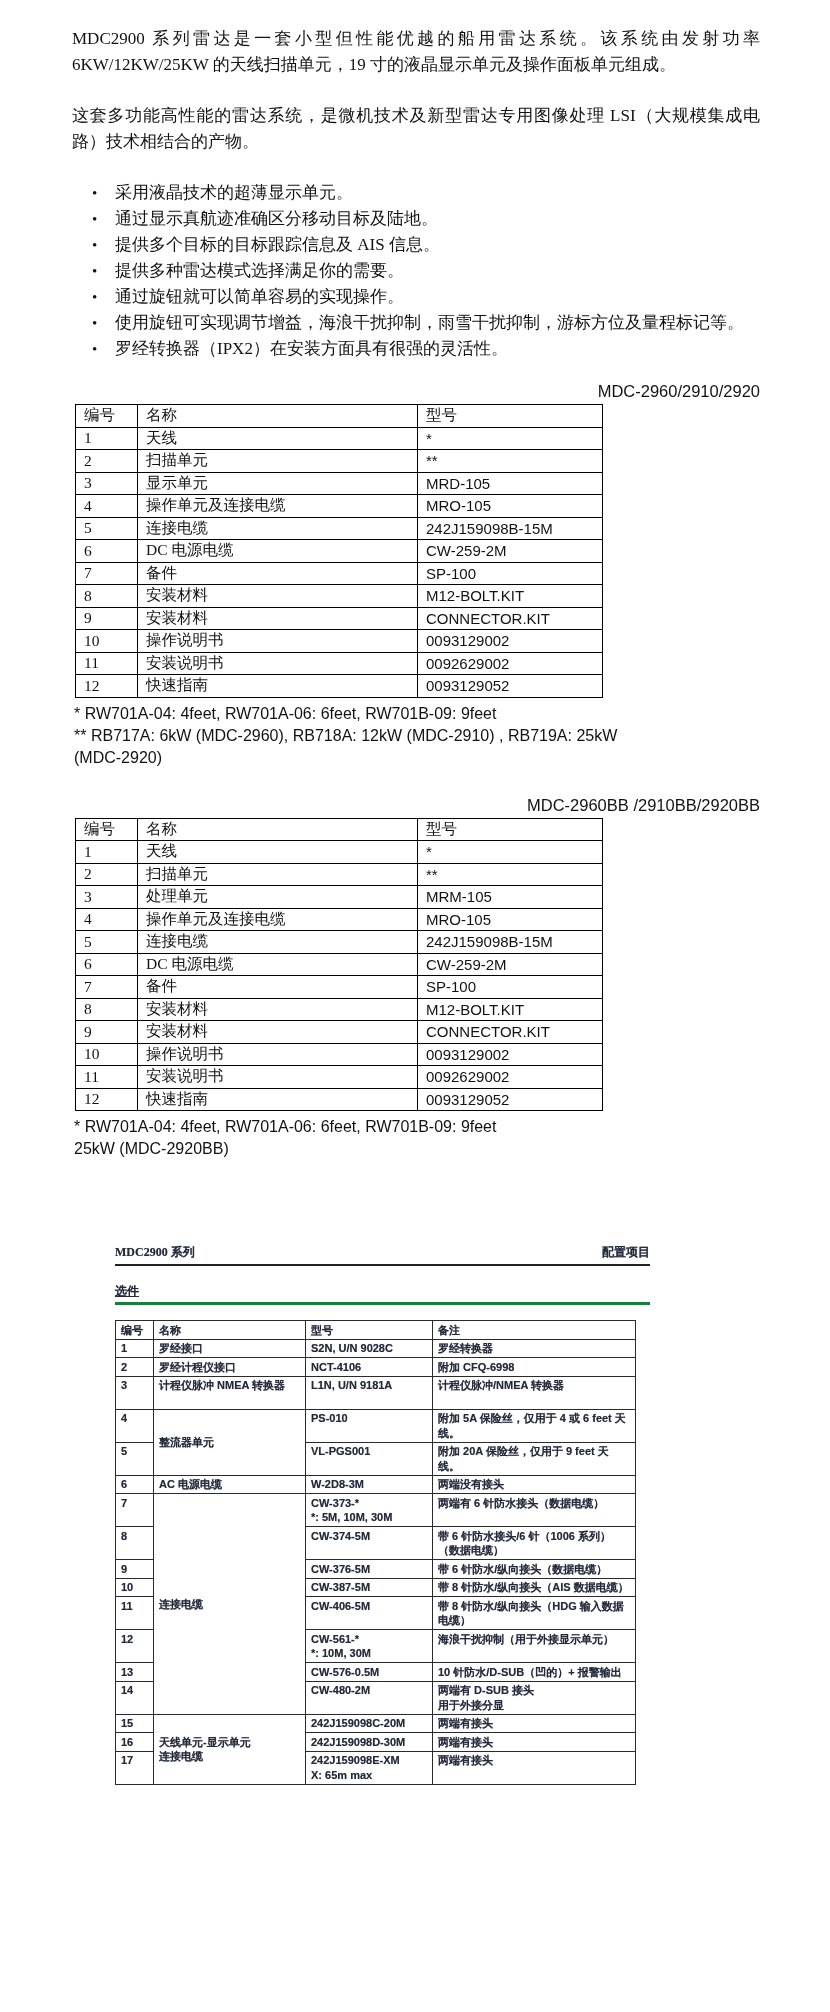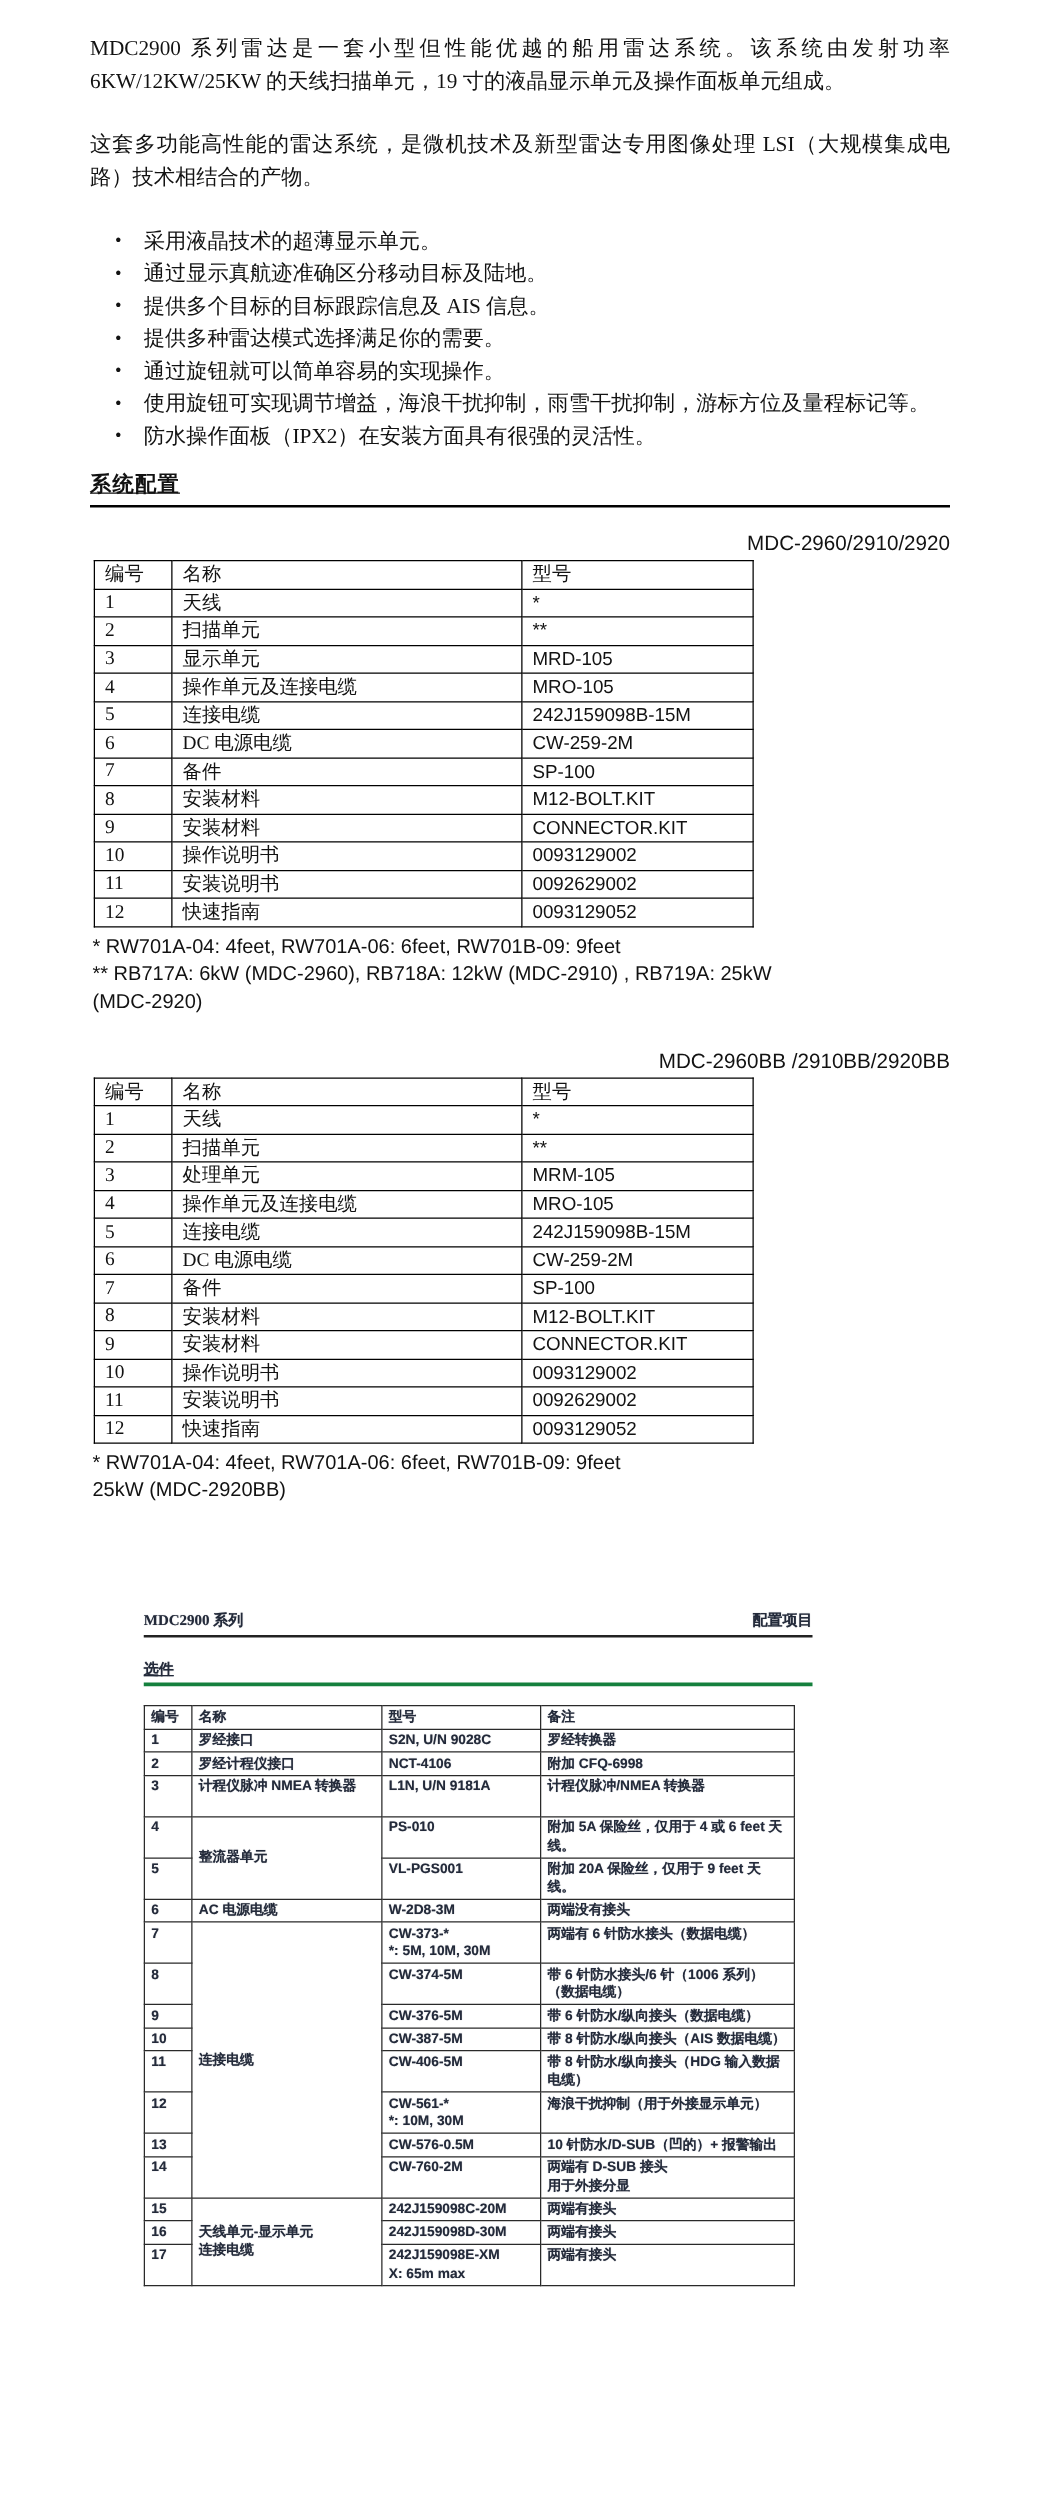--- a/index.html
+++ b/index.html
@@ -89,24 +89,23 @@
   <p class="para">MDC2900 系列雷达是一套小型但性能优越的船用雷达系统。该系统由发射功率 6KW/12KW/25KW 的天线扫描单元，19 寸的液晶显示单元及操作面板单元组成。</p>
   <p class="para">这套多功能高性能的雷达系统，是微机技术及新型雷达专用图像处理 LSI（大规模集成电路）技术相结合的产物。</p>
 
   <div class="features">
       <div class="feature-item">采用液晶技术的超薄显示单元。</div>
       <div class="feature-item">通过显示真航迹准确区分移动目标及陆地。</div>
       <div class="feature-item">提供多个目标的目标跟踪信息及 AIS 信息。</div>
       <div class="feature-item">提供多种雷达模式选择满足你的需要。</div>
       <div class="feature-item">通过旋钮就可以简单容易的实现操作。</div>
       <div class="feature-item">使用旋钮可实现调节增益，海浪干扰抑制，雨雪干扰抑制，游标方位及量程标记等。</div>
-      <div class="feature-item">防水操作面板（IPX2）在安装方面具有很强的灵活性。</div>
+      <div class="feature-item">罗经转换器（IPX2）在安装方面具有很强的灵活性。</div>
     </div>
 
-  <h2 class="section-heading">系统配置</h2>
 
   <div class="table-title">MDC-2960/2910/2920</div>
   <table class="sys">
     <colgroup>
         <col style="width:62px">
         <col style="width:280px">
         <col style="width:185px">
       </colgroup>
     <thead>
         <tr>
@@ -354,21 +353,21 @@
             <td>CW-561-*<br>*: 10M, 30M</td>
             <td>海浪干扰抑制（用于外接显示单元）</td>
           </tr>
           <tr>
             <td>13</td>
             <td>CW-576-0.5M</td>
             <td>10 针防水/D-SUB（凹的）+ 报警输出</td>
           </tr>
           <tr>
             <td>14</td>
-            <td>CW-760-2M</td>
+            <td>CW-480-2M</td>
             <td>两端有 D-SUB 接头<br>用于外接分显</td>
           </tr>
           <tr>
             <td>15</td>
             <td rowspan="3" class="merged">天线单元-显示单元<br>连接电缆</td>
             <td>242J159098C-20M</td>
             <td>两端有接头</td>
           </tr>
           <tr>
             <td>16</td>

